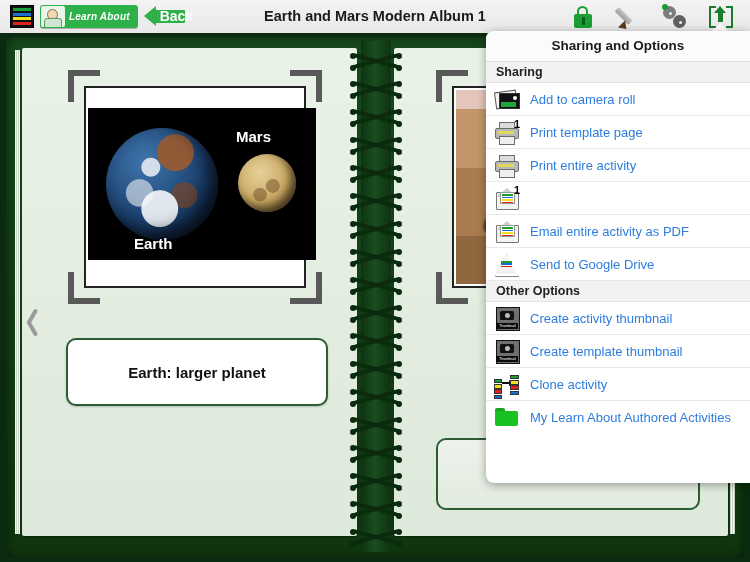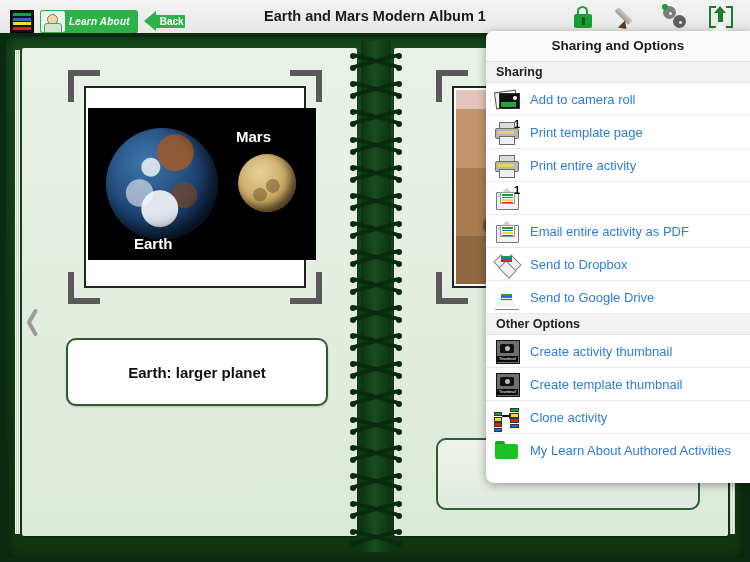--- a/index.html
+++ b/index.html
@@ -7,21 +7,21 @@
     width:750px;height:562px;overflow:hidden;
     font-family:"Liberation Sans", sans-serif;
     background:#0b2b10;
     position:relative;
   }
   
   #toolbar{
     position:absolute;left:0;top:0;width:750px;height:33px;
     background:linear-gradient(#f3f3f3,#e8e8e8);
     border-bottom:1px solid #c9c9c9;
-    display:flex;align-items:flex-end;
+    display:flex;align-items:center;
   }
   .tb-left{display:flex;align-items:center;gap:6px;padding-left:10px;}
   .tb-right{display:flex;align-items:center;gap:20px;position:absolute;right:16px;top:0;height:33px;}
   
   .icon-stack{width:24px;height:23px;background:#111;border:1px solid #000;
       display:flex;flex-direction:column;justify-content:space-between;padding:2px;box-sizing:border-box;}
   .icon-stack i{display:block;height:3px;background:#19a03a;}
   .icon-stack i:nth-child(2){background:#1b6fd0;}
   .icon-stack i:nth-child(3){background:#efe11a;}
   .icon-stack i:nth-child(4){background:#e02020;}
@@ -45,21 +45,21 @@
   .learn-pill span{font-size:10px;color:#fff;font-style:italic;font-weight:bold;letter-spacing:.2px;}
   
   .back-arrow{position:relative;width:42px;height:23px;display:flex;align-items:center;}
   .back-arrow .tri{
     position:absolute;left:0;top:1px;width:0;height:0;
     border-top:10.5px solid transparent;border-bottom:10.5px solid transparent;border-right:12px solid #2fb14a;
   }
   .back-arrow .body{
     position:absolute;left:11px;top:5px;width:30px;height:13px;background:#2fb14a;border-radius:1px;
   }
-  .back-arrow em{position:absolute;left:16px;top:5px;font-style:normal;font-size:10px;color:#fff;font-weight:bold;line-height:13px;}
+  .back-arrow em{position:absolute;left:16px;top:5px;font-style:normal;font-size:14px;color:#fff;font-weight:bold;line-height:13px;}
   #app-title{
     position:absolute;left:0;right:0;text-align:center;font-size:14.5px;color:#1a1a1a;font-weight:600;
     line-height:33px;pointer-events:none;
   }
   
   .tb-icon{width:26px;height:26px;position:relative;cursor:pointer;}
   
   .ic-lock .shackle{position:absolute;left:7px;top:2px;width:11px;height:10px;border:2.5px solid #1a9d33;border-bottom:none;border-radius:6px 6px 0 0;box-sizing:border-box;}
   .ic-lock .bodyl{position:absolute;left:4px;top:10px;width:18px;height:14px;background:#1a9d33;border-radius:2px;}
   .ic-lock .bodyl::after{content:"";position:absolute;left:7.5px;top:3px;width:3px;height:8px;background:#0c5e1e;border-radius:1px;}
@@ -529,33 +529,20 @@
       <div class="doc">
           <i></i>
           <i></i>
           <i></i>
           <i></i>
         </div>
     </div>
     <div class="mlabel">Email entire activity as PDF</div>
   </div>
 
-  <div class="menu-row">
-    <div class="mi mi-dbx">
-      <div class="d d1"></div>
-        <div class="d d2"></div>
-        <div class="d d3"></div>
-      <div class="stripes">
-          <i></i>
-          <i></i>
-          <i></i>
-        </div>
-    </div>
-    <div class="mlabel">Send to Dropbox</div>
-  </div>
 
   <div class="menu-row">
     <div class="mi mi-gdrive">
       <div class="tri"></div>
         <div class="outline"></div>
       <div class="stripes">
           <i></i>
           <i></i>
           <i></i>
         </div>

